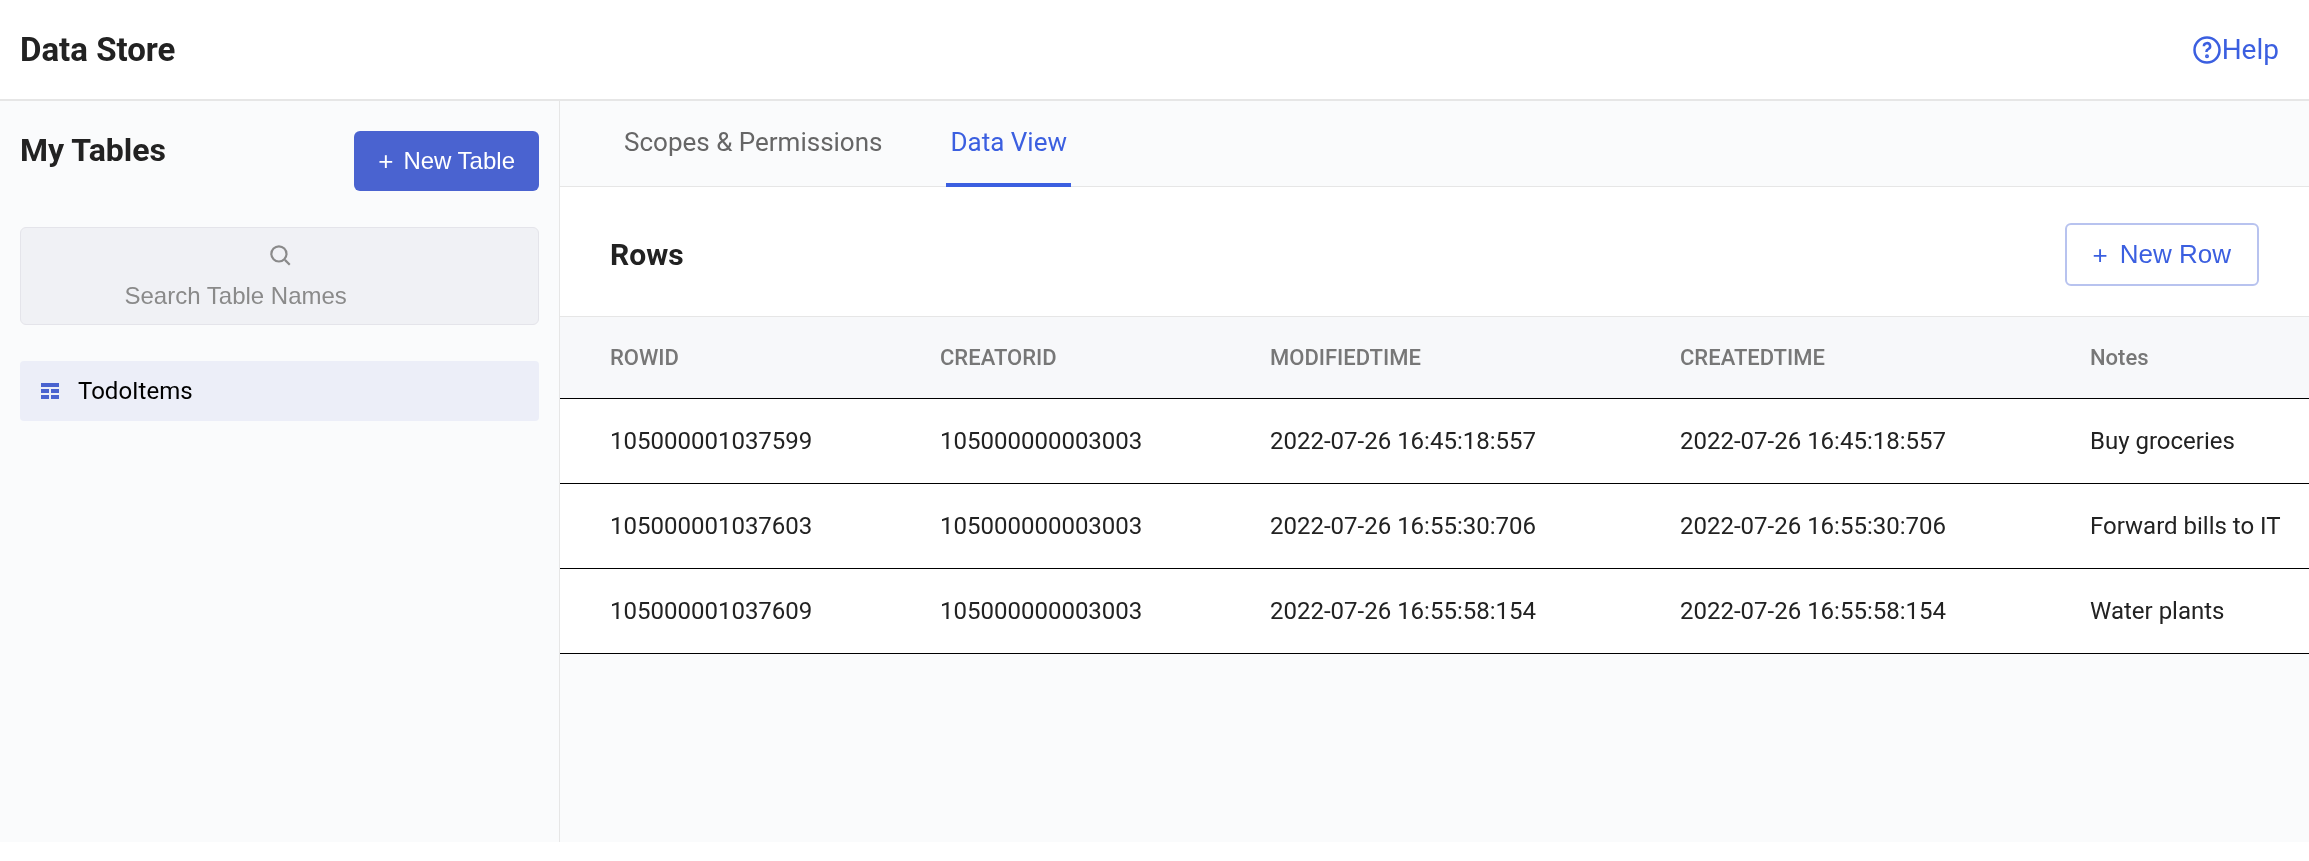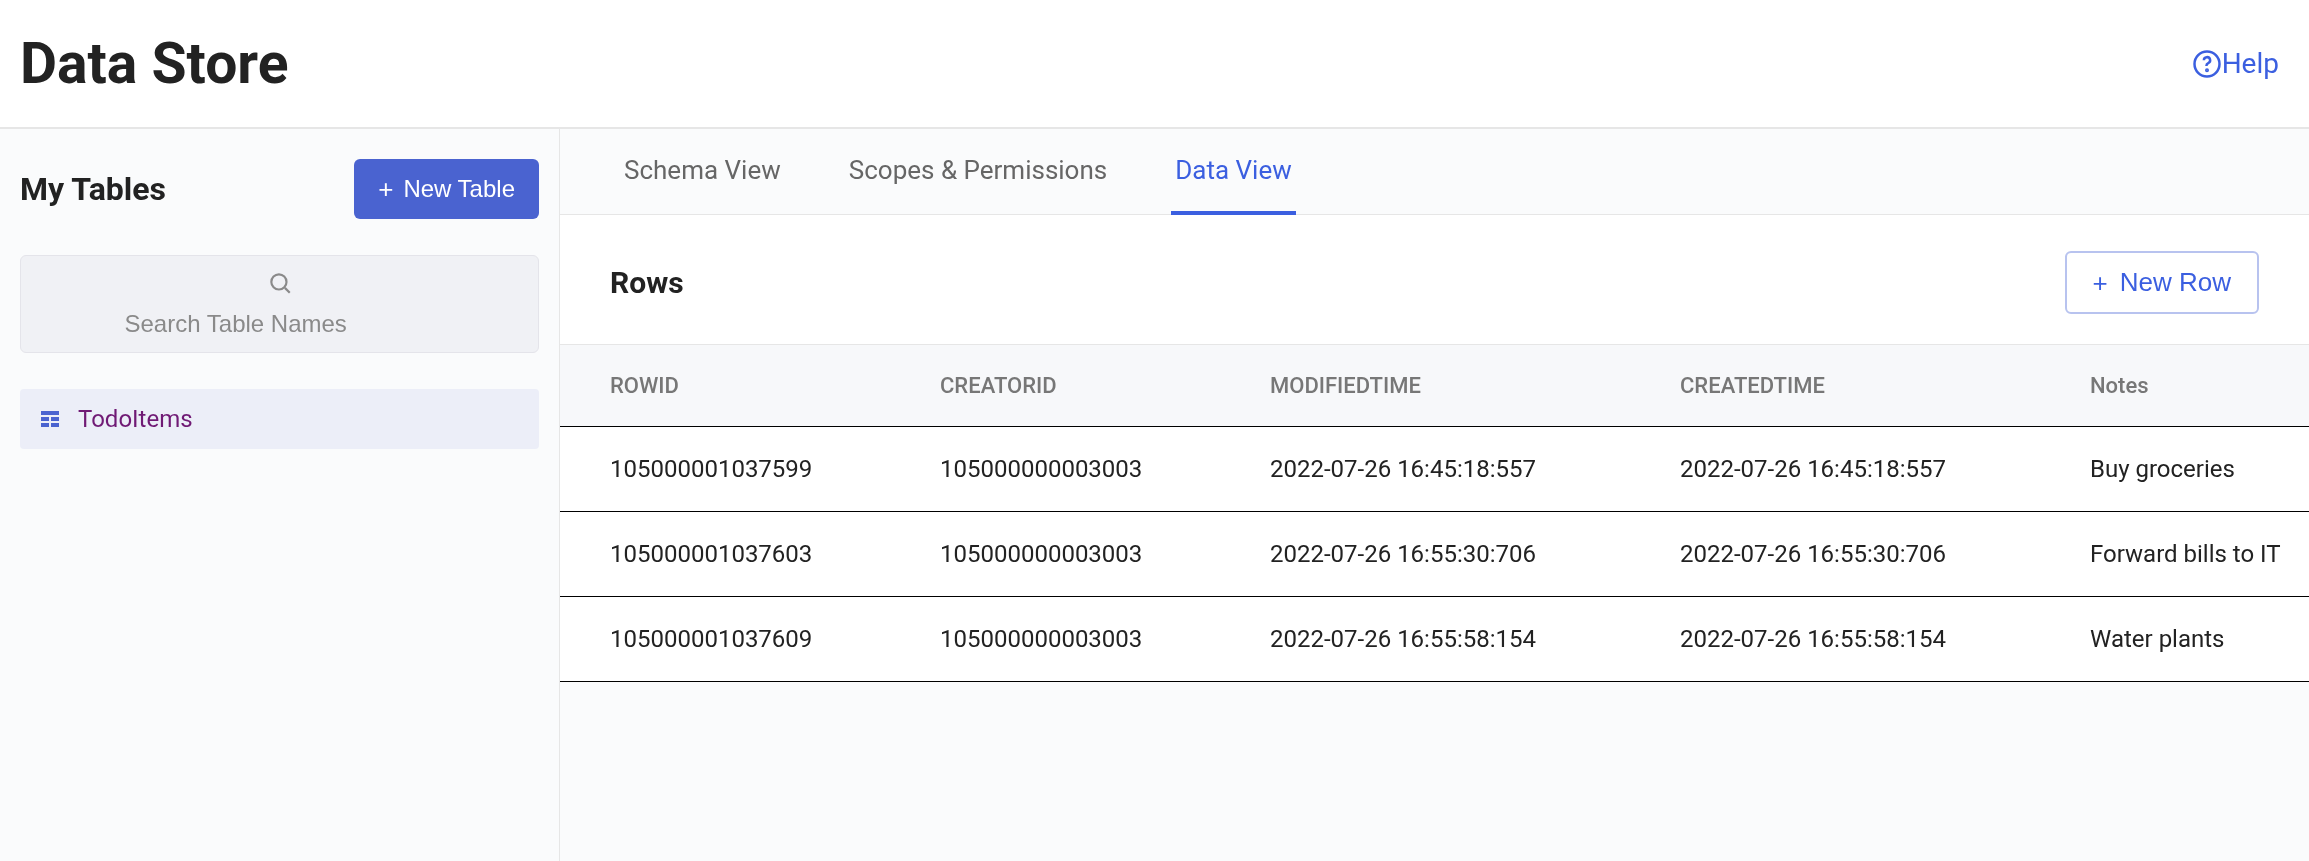--- a/index.html
+++ b/index.html
@@ -14,21 +14,21 @@
 
   
   .header {
     display: flex;
     justify-content: space-between;
     align-items: center;
     padding: 30px 30px 30px 20px;
     border-bottom: 2px solid #e6e6e6;
   }
   .page-title {
-    font-size: 57px;
+    font-size: 33px;
     font-weight: 700;
     color: #222;
   }
   .help-link {
     display: flex;
     align-items: center;
     gap: 0;
     color: #3b5fe0;
     font-size: 28px;
     cursor: pointer;
@@ -43,21 +43,21 @@
 
   .sidebar {
     width: 560px;
     padding: 30px 20px 20px 20px;
     background: #fafbfc;
     border-right: 1px solid #e6e6e6;
   }
   .sidebar-top {
     display: flex;
     justify-content: space-between;
-    align-items: center;
+    align-items: flex-start;
     margin-bottom: 36px;
     gap: 48px;
   }
   .sidebar-title {
     font-size: 32px;
     font-weight: 700;
     color: #222;
   }
   .btn-primary {
     display: flex;
@@ -97,21 +97,21 @@
   }
   .search-input::placeholder { color: #8a8a8a; }
 
   .table-item {
     display: flex;
     align-items: center;
     gap: 16px;
     background: #eceef8;
     border-radius: 4px;
     padding: 16px 18px;
-    color: #701a75;
+    color: #000000;
     font-size: 24px;
     cursor: pointer;
   }
   .table-item svg { width: 24px; height: 24px; fill: #4a63d0; }
 
   
   .content {
     flex: 1;
     display: flex;
     flex-direction: column;
@@ -234,21 +234,20 @@
           <rect x="3" y="16" width="8" height="4"></rect>
           <rect x="13" y="16" width="8" height="4"></rect>
         </svg>
       <span>TodoItems</span>
     </div>
   </aside>
 
   <section class="content">
 
     <div class="tabs">
-      <div class="tab">Schema View</div>
       <div class="tab">Scopes &amp; Permissions</div>
       <div class="tab active">Data View</div>
     </div>
 
     <div class="rows-head">
       <div class="rows-title">Rows</div>
       <button class="btn-outline">
         <span class="plus">+</span>
         <span>New Row</span>
       </button>

